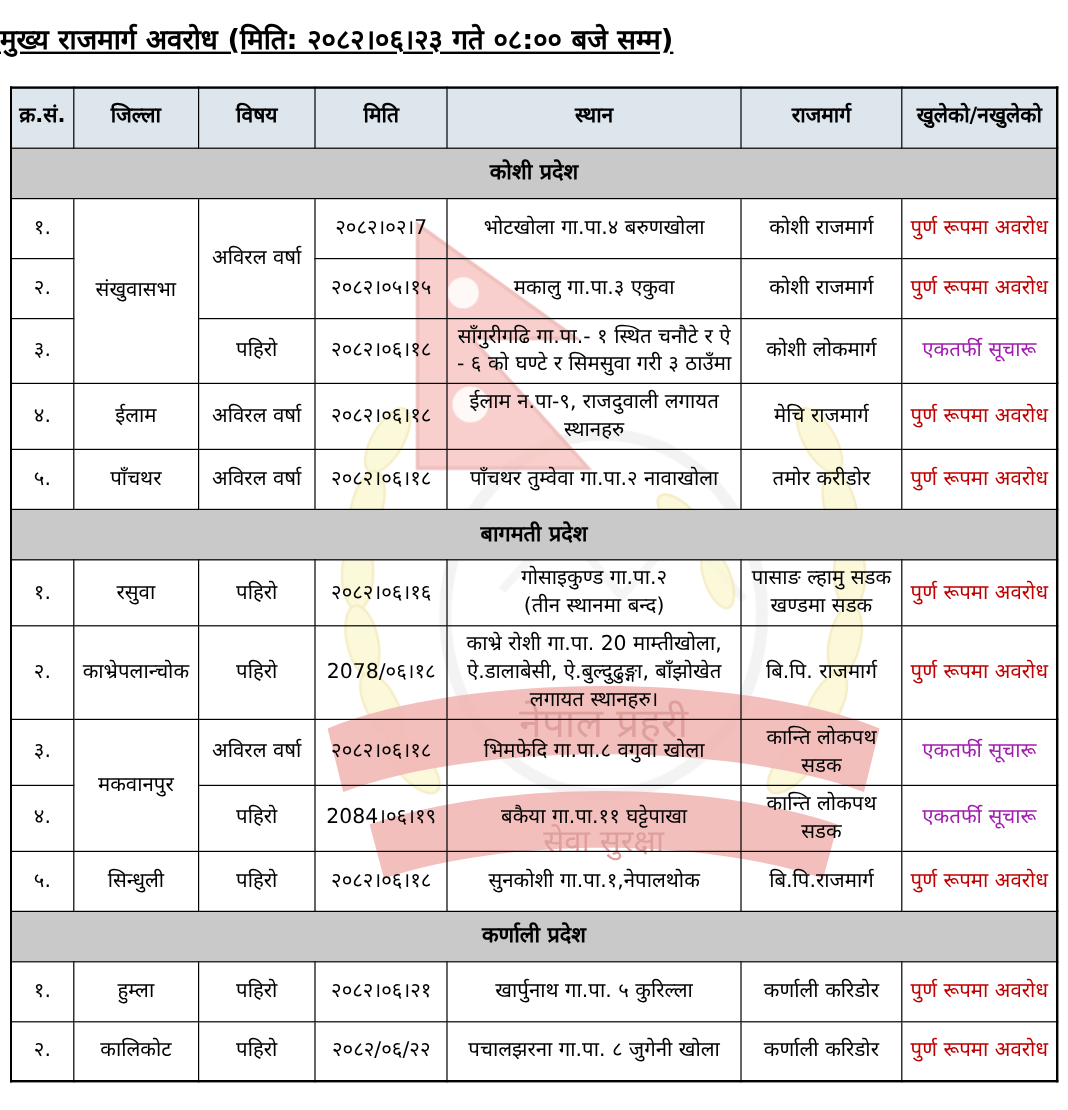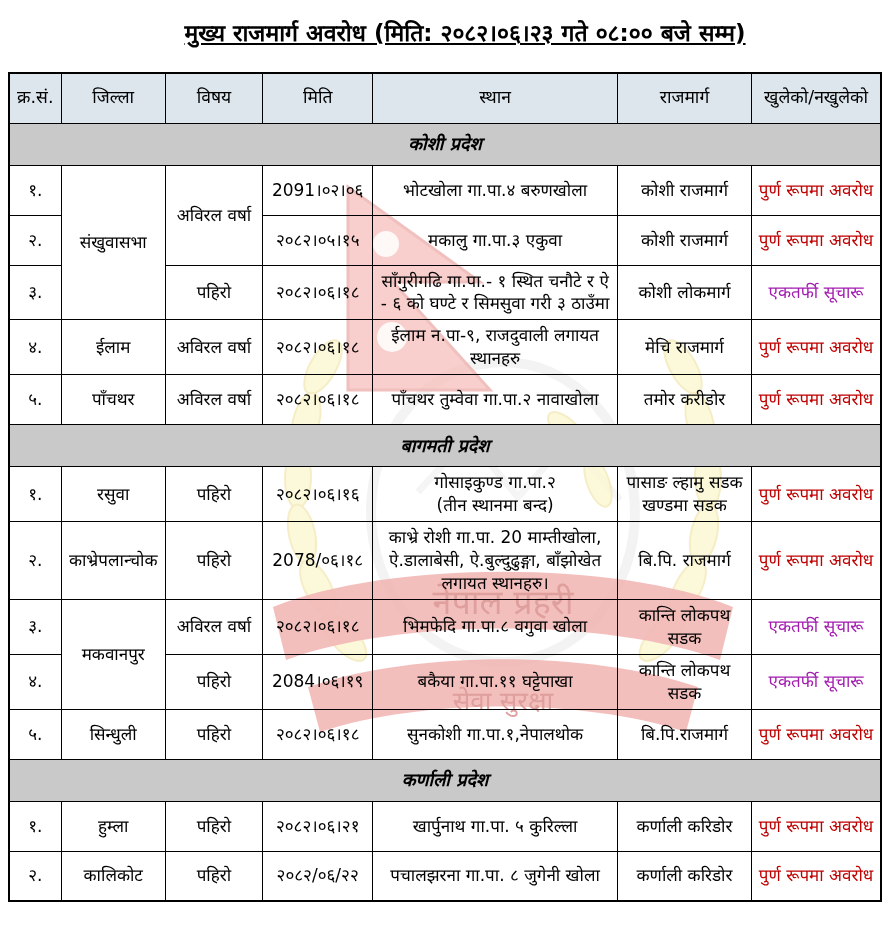--- a/index.html
+++ b/index.html
@@ -5,27 +5,25 @@
   * { box-sizing: border-box; margin: 0; padding: 0; }
   html, body {
     width: 890px;
     background: #ffffff;
     font-family: "DejaVu Sans", sans-serif;
     color: #000;
   }
   body { position: relative; height: 925px; overflow: hidden; }
 
   .page-title {
-    text-align: center;
     font-size: 23px;
     font-weight: bold;
     text-decoration: underline;
     margin-top: 16px;
     letter-spacing: 0px;
-    padding-left: 40px;
   }
 
   .watermark {
     position: absolute;
     left: 268px;
     top: 182px;
     width: 470px;
     height: 560px;
     opacity: 0.5;
     z-index: 0;
@@ -45,30 +43,29 @@
     border: 1.5px solid #000000;
     text-align: center;
     vertical-align: middle;
     padding: 4px 5px;
     font-size: 17px;
     line-height: 1.35;
   }
   table.main { border: 2px solid #000; }
   table.main thead th {
     background: var(--header-bg, #dde6ed);
-    font-weight: normal;
+    font-weight: bold;
     height: 50px;
     font-size: 17.5px;
   }
   tr.section-row td {
     background: var(--section-bg, #c9c9c9);
     font-weight: bold;
     height: 42px;
     font-size: 18px;
-    font-style: italic;
   }
   tr.data-row { height: 50px; }
   tr.data-row td { background: transparent; }
   td.loc { white-space: pre-line; }
   td.status-blocked { color: var(--red, #c00000); margin-left: 20px; }
   td.status-open { color: #a21caf; }
 
   .col-sn { width: 52px; }
   .col-district { width: 104px; }
   .col-subject { width: 97px; }
@@ -147,21 +144,21 @@
       </tr>
   </thead>
   <tbody>
       <tr class="section-row">
         <td colspan="7">कोशी प्रदेश</td>
       </tr>
       <tr class="data-row">
         <td>१.</td>
         <td rowspan="3">संखुवासभा</td>
         <td rowspan="2">अविरल वर्षा</td>
-        <td>2091।०२।०६</td>
+        <td>२०८२।०२।7</td>
         <td class="loc">भोटखोला गा.पा.४ बरुणखोला</td>
         <td>कोशी राजमार्ग</td>
         <td class="status-blocked">पुर्ण रूपमा अवरोध</td>
       </tr>
       <tr class="data-row">
         <td>२.</td>
         <td>२०८२।०५।१५</td>
         <td class="loc">मकालु गा.पा.३ एकुवा</td>
         <td>कोशी राजमार्ग</td>
         <td class="status-blocked">पुर्ण रूपमा अवरोध</td>

